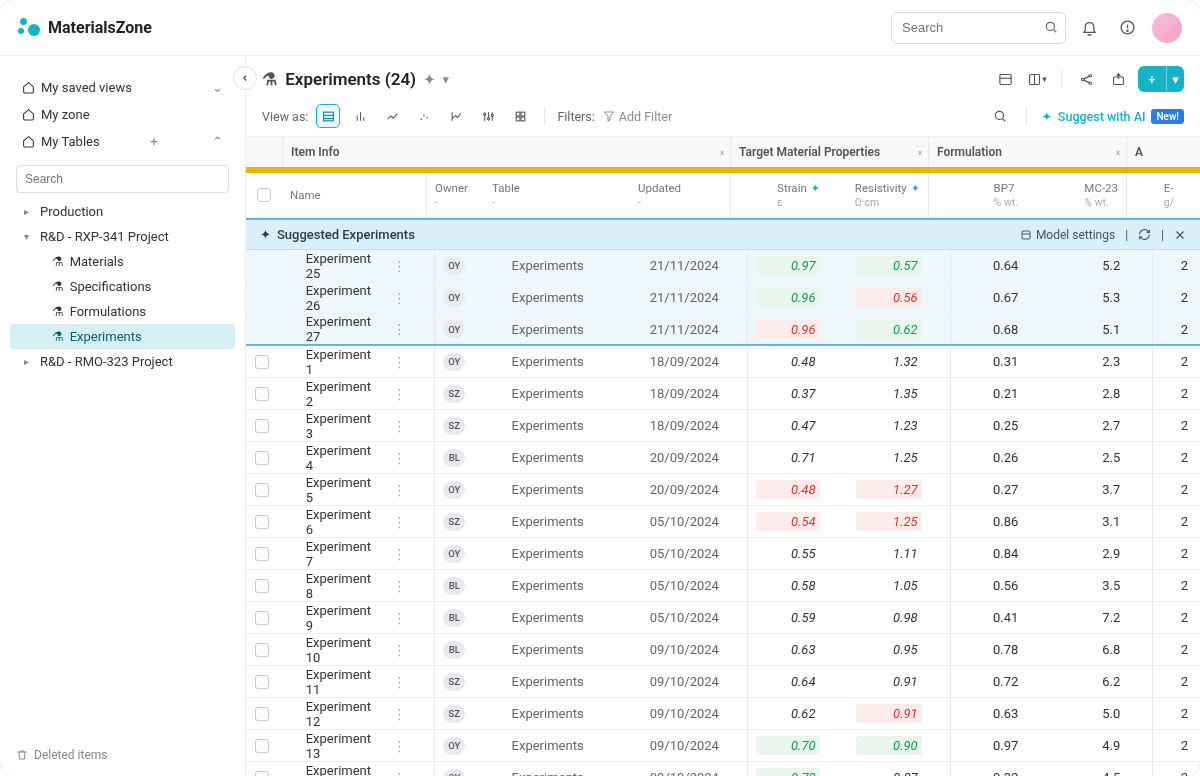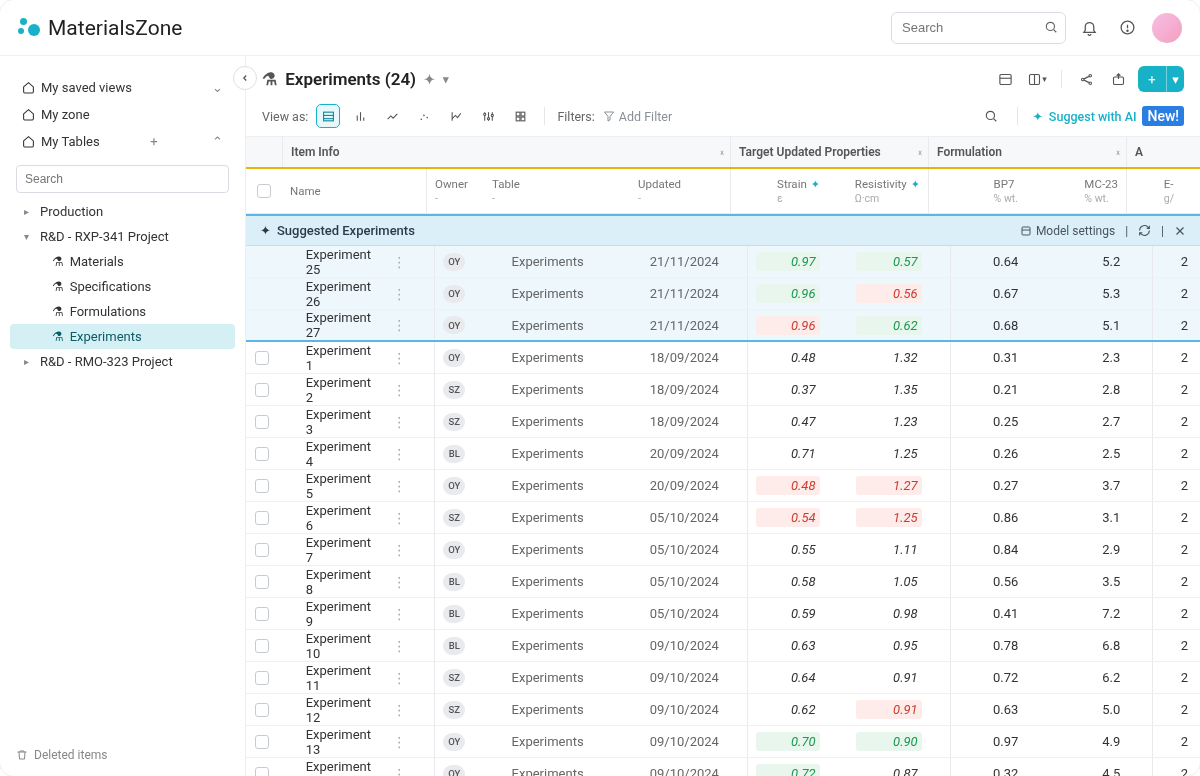--- a/index.html
+++ b/index.html
@@ -1,18 +1,18 @@
 <!DOCTYPE html>
 <html><head>
 <meta charset="utf-8">
 <style>
 * { box-sizing: border-box; margin: 0; padding: 0; }
 body { font-family: -apple-system, BlinkMacSystemFont, "Segoe UI", Roboto, Arial, sans-serif; font-size: 13px; color: #333; background: #fff; width: 1200px; height: 776px; overflow: hidden; border-radius: 14px; box-shadow: 0 0 0 1px #eee; }
 .topbar { display:flex; align-items:center; height:56px; padding:0 18px; border-bottom:1px solid #edeff2; }
-.logo { display:flex; align-items:center; gap:6px; font-weight:400; font-size:21px; color:#222; }
+.logo { display:flex; align-items:center; gap:6px; font-weight:700; font-size:16px; color:#222; }
 .logo-mark { width:24px; height:24px; position:relative; }
 .logo-mark span { position:absolute; border-radius:50%; background:#18b2c8; }
 .logo-mark .c1{width:12px;height:12px;left:10px;top:8px;}
 .logo-mark .c2{width:7px;height:7px;left:2px;top:2px;}
 .logo-mark .c3{width:6px;height:6px;left:0;top:12px;}
 .topbar-spacer { flex:1; }
 .search-global { position:relative; width:175px; }
 .search-global input { width:100%; height:32px; border:1px solid #d9dde3; border-radius:6px; padding:0 28px 0 10px; font-size:13px; color:#666; }
 .search-global .ic { position:absolute; right:8px; top:8px; color:#666; }
 .top-icon { width:30px; height:30px; display:flex; align-items:center; justify-content:center; color:#555; margin-left:8px; cursor:pointer; }
@@ -44,24 +44,24 @@
 .h-icon { width:24px; height:24px; display:flex; align-items:center; justify-content:center; cursor:pointer;}
 
 .toolbar { display:flex; align-items:center; padding:4px 16px 8px 16px; gap:8px; font-size:12.5px; color:#555; border-bottom:1px solid #edeff2;}
 .toolbar .lbl{ color:#666; }
 .view-btn { width:24px;height:24px;border:1px solid transparent;border-radius:5px;display:flex;align-items:center;justify-content:center;color:#555;cursor:pointer;}
 .view-btn.active{ border-color:#18b2c8; background:#e8f7f9; color:#0a8597;}
 .divider-v{ width:1px;height:18px;background:#e3e6ea;margin:0 4px;}
 .add-filter { color:#8a8f98; display:flex; gap:4px; align-items:center; cursor:pointer;}
 .toolbar-right{ margin-left:auto; display:flex; align-items:center; gap:10px;}
 .suggest-ai{ color:#18b2c8; font-weight:500; display:flex; gap:6px; align-items:center; cursor:pointer;}
-.badge-new{ background:#2a7de1; color:#fff; font-size:14px; padding:2px 5px; border-radius:3px;}
+.badge-new{ background:#2a7de1; color:#fff; font-size:10px; padding:2px 5px; border-radius:3px;}
 
 .table-wrap { flex:1; overflow:auto;}
-.col-hdr-row1 { display:flex; background:#f7f8fa; border-bottom:2px solid #eab308; font-size:12px; color:#555; font-weight:600;}
+.col-hdr-row1 { display:flex; background:#f7f8fa; border-bottom:6px solid #eab308; font-size:12px; color:#555; font-weight:600;}
 .col-hdr-row2 { display:flex; background:#fff; border-bottom:1px solid #e8eaee; font-size:11.5px; color:#777;}
 .cell { padding:8px 8px; display:flex; align-items:center;}
 .cell.border-l{ border-left:1px solid #e8eaee;}
 .w-check{width:36px;justify-content:center;}
 .w-name{width:144px;}
 .w-owner{width:58px;}
 .w-table{width:146px;}
 .w-updated{width:100px;}
 .w-strain{width:98px; justify-content:flex-end;}
 .w-resist{width:100px; justify-content:flex-end;}
@@ -340,21 +340,21 @@
     <div class="col-hdr-row1">
       <div class="cell w-check"></div>
       <div class="cell hdr-group-iteminfo border-l">
           <div class="grp-hdr">
             <span>Item Info</span>
           </div>
           <span class="grp-toggle">›‹</span>
         </div>
       <div class="cell hdr-group-target border-l">
           <div class="grp-hdr">
-            <span>Target Updated Properties</span>
+            <span>Target Material Properties</span>
           </div>
           <span class="grp-toggle">›‹</span>
         </div>
       <div class="cell hdr-group-form border-l">
           <div class="grp-hdr">
             <span>Formulation</span>
           </div>
           <span class="grp-toggle">›‹</span>
         </div>
       <div class="cell hdr-group-last border-l">

